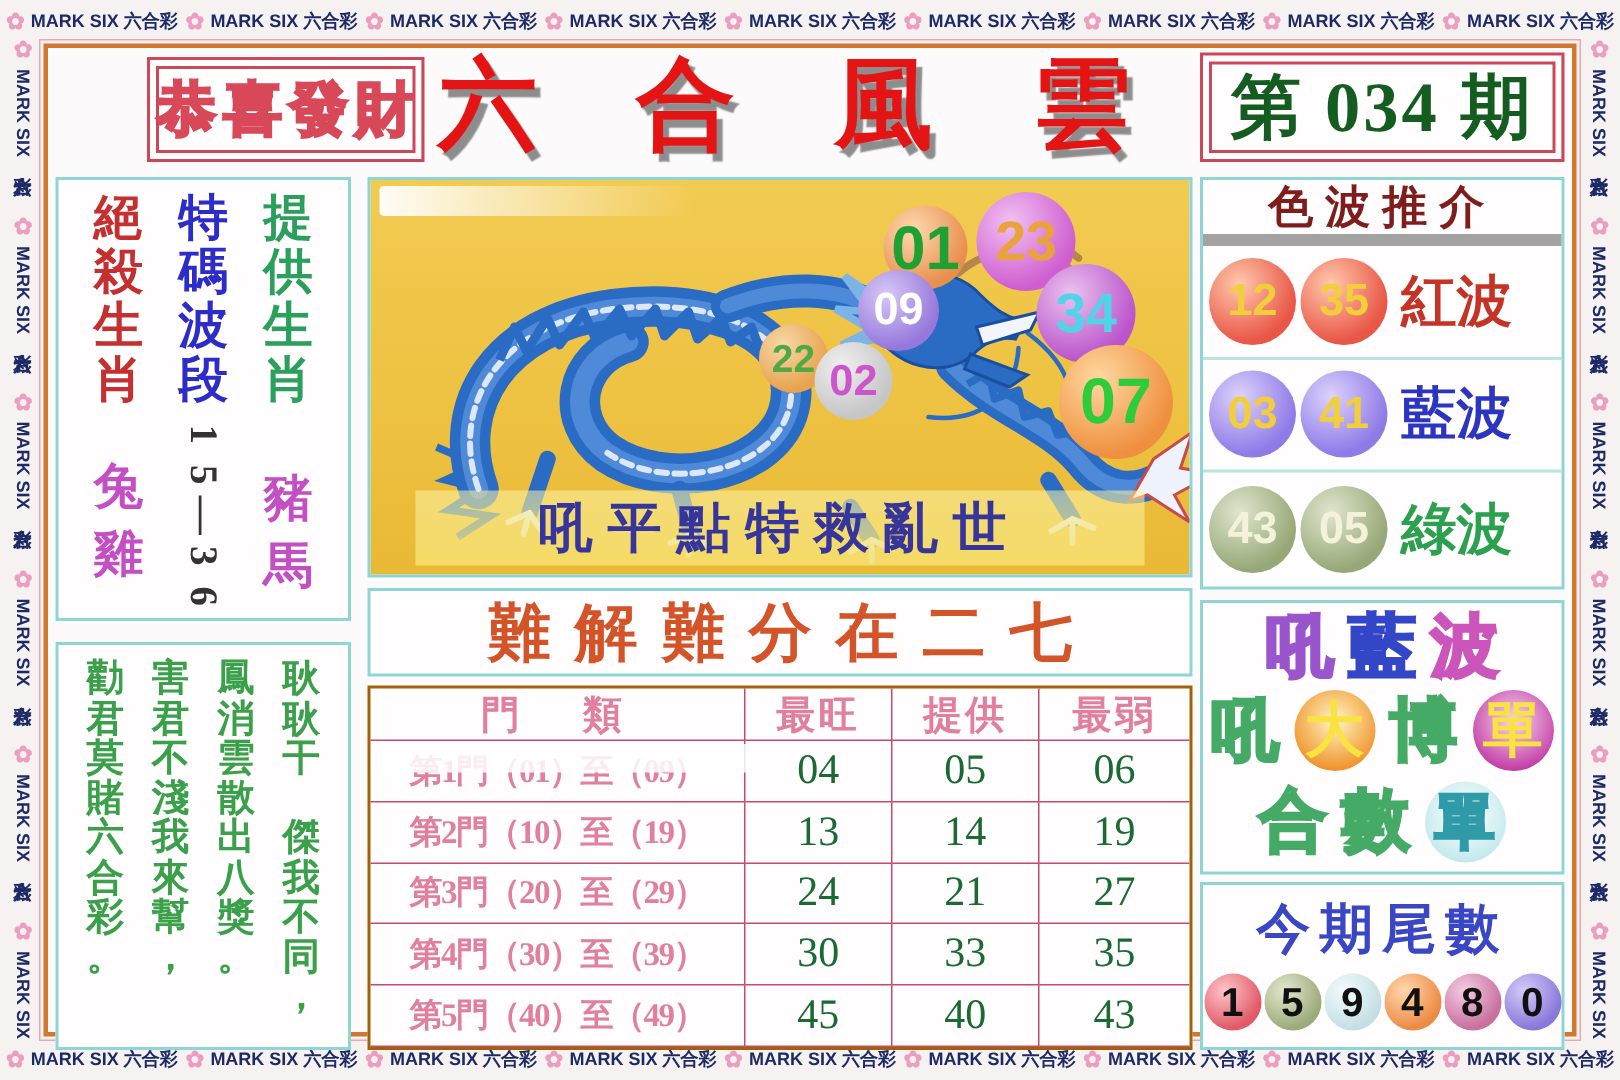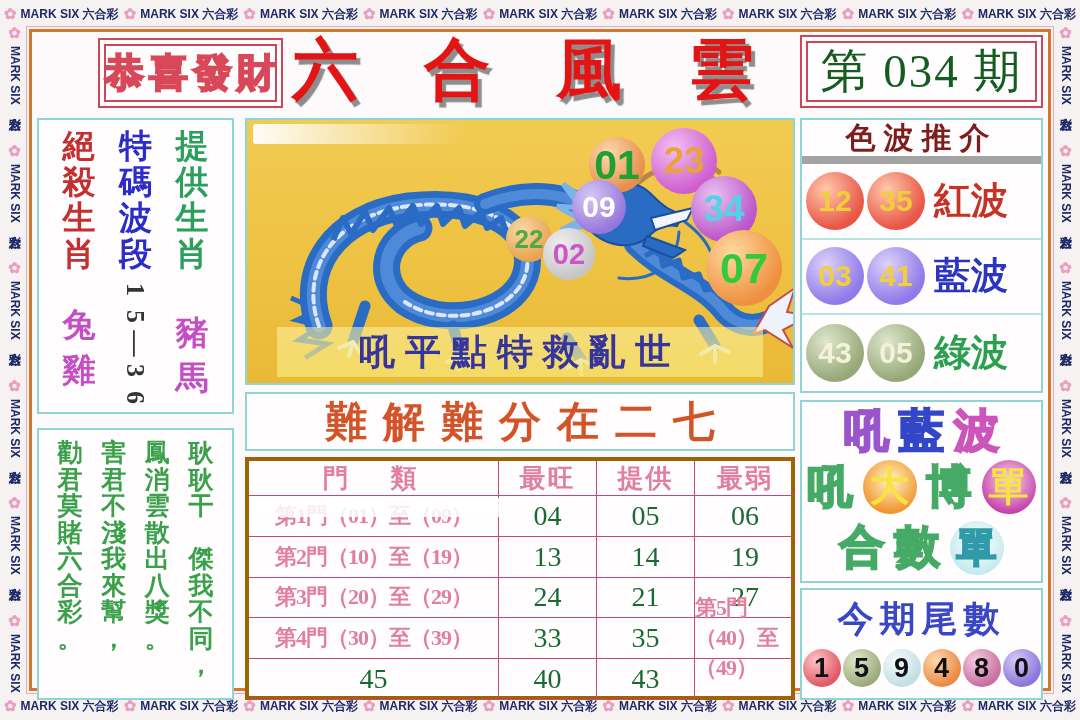--- a/index.html
+++ b/index.html
@@ -22,21 +22,21 @@
   #strip-right  { top:24px; bottom:24px; right:3px; width:23px; writing-mode:vertical-rl; }
 
   
   .dbl-red { position:absolute; background:#fffdfd; border:2px solid #cc4858;
              box-shadow: inset 0 0 0 4px #fffdfd, inset 0 0 0 6px #cc4858;
              display:flex; align-items:center; justify-content:center; }
   #greeting-box { left:98px; top:38px; width:185px; height:70px; }
   #greeting-box span { font-size:39px; font-weight:bold; letter-spacing:5px;
       color:#fff2f2; -webkit-text-stroke:2px #d84858; padding-left:5px; }
   #issue-box { left:800px; top:35px; width:243px; height:73px; }
-  #issue-box span { font-size:47px; font-weight:normal; letter-spacing:2px; color:#155c20; }
+  #issue-box span { font-size:47px; font-weight:bold; letter-spacing:2px; color:#155c20; }
 
   #main-title { position:absolute; left:292px; top:28px; width:462px; height:84px;
       display:flex; justify-content:space-between; align-items:center; }
   #main-title span { font-size:66px; font-weight:bold; color:#e41414;
       text-shadow:4px 5px 1px #8d8d8d; }
 
   
   .cbox { position:absolute; background:#fffdfe; border:2px solid #8ed6d6; }
 
   
@@ -69,21 +69,21 @@
       display:flex; align-items:center; justify-content:center;
       color:#35359c; font-size:36px; font-weight:bold; letter-spacing:10px; }
 
   
   #slogan-box { left:245px; top:392px; width:550px; height:59px;
       display:flex; align-items:center; justify-content:center; }
   #slogan-box span { color:#d4542a; font-size:42px; font-weight:bold; letter-spacing:16px; padding-left:16px; }
 
   
   #table-box { position:absolute; left:245px; top:457px; width:550px; height:243px;
-      background:#fffdfe; border:4px solid #a16207; }
+      background:#fffdfe; border:2px solid #a16207; }
   #table-grid { display:grid; width:546px; height:239px;
       grid-template-columns:250px 98px 98px 100px;
       grid-template-rows:35px repeat(5, 40.8px); }
   #table-grid > div { border-right:1px solid #c64a6e; border-bottom:1px solid #c64a6e;
       display:flex; align-items:center; justify-content:center; }
   #table-grid > div:nth-child(4n) { border-right:none; }
   .th { color:#e07f9e; font-size:26px; font-weight:bold; letter-spacing:2px; }
   .th.cat { letter-spacing:8px; }
   .tl { color:#e07f9e; font-size:22px; font-weight:bold; letter-spacing:-1px; }
   .tv { color:#1a6b33; font-size:28px; }
@@ -435,20 +435,21 @@
       <div class="tv">06</div>
       <div class="tl">第2門（10）至（19）</div>
       <div class="tv">13</div>
       <div class="tv">14</div>
       <div class="tv">19</div>
       <div class="tl">第3門（20）至（29）</div>
       <div class="tv">24</div>
       <div class="tv">21</div>
       <div class="tv">27</div>
       <div class="tl">第4門（30）至（39）</div>
+      <div class="tv">30</div>
       <div class="tv">33</div>
       <div class="tv">35</div>
       <div class="tl">第5門（40）至（49）</div>
       <div class="tv">45</div>
       <div class="tv">40</div>
       <div class="tv">43</div>
     </div>
   <div id="row1-overlay"></div>
 </div>
 

